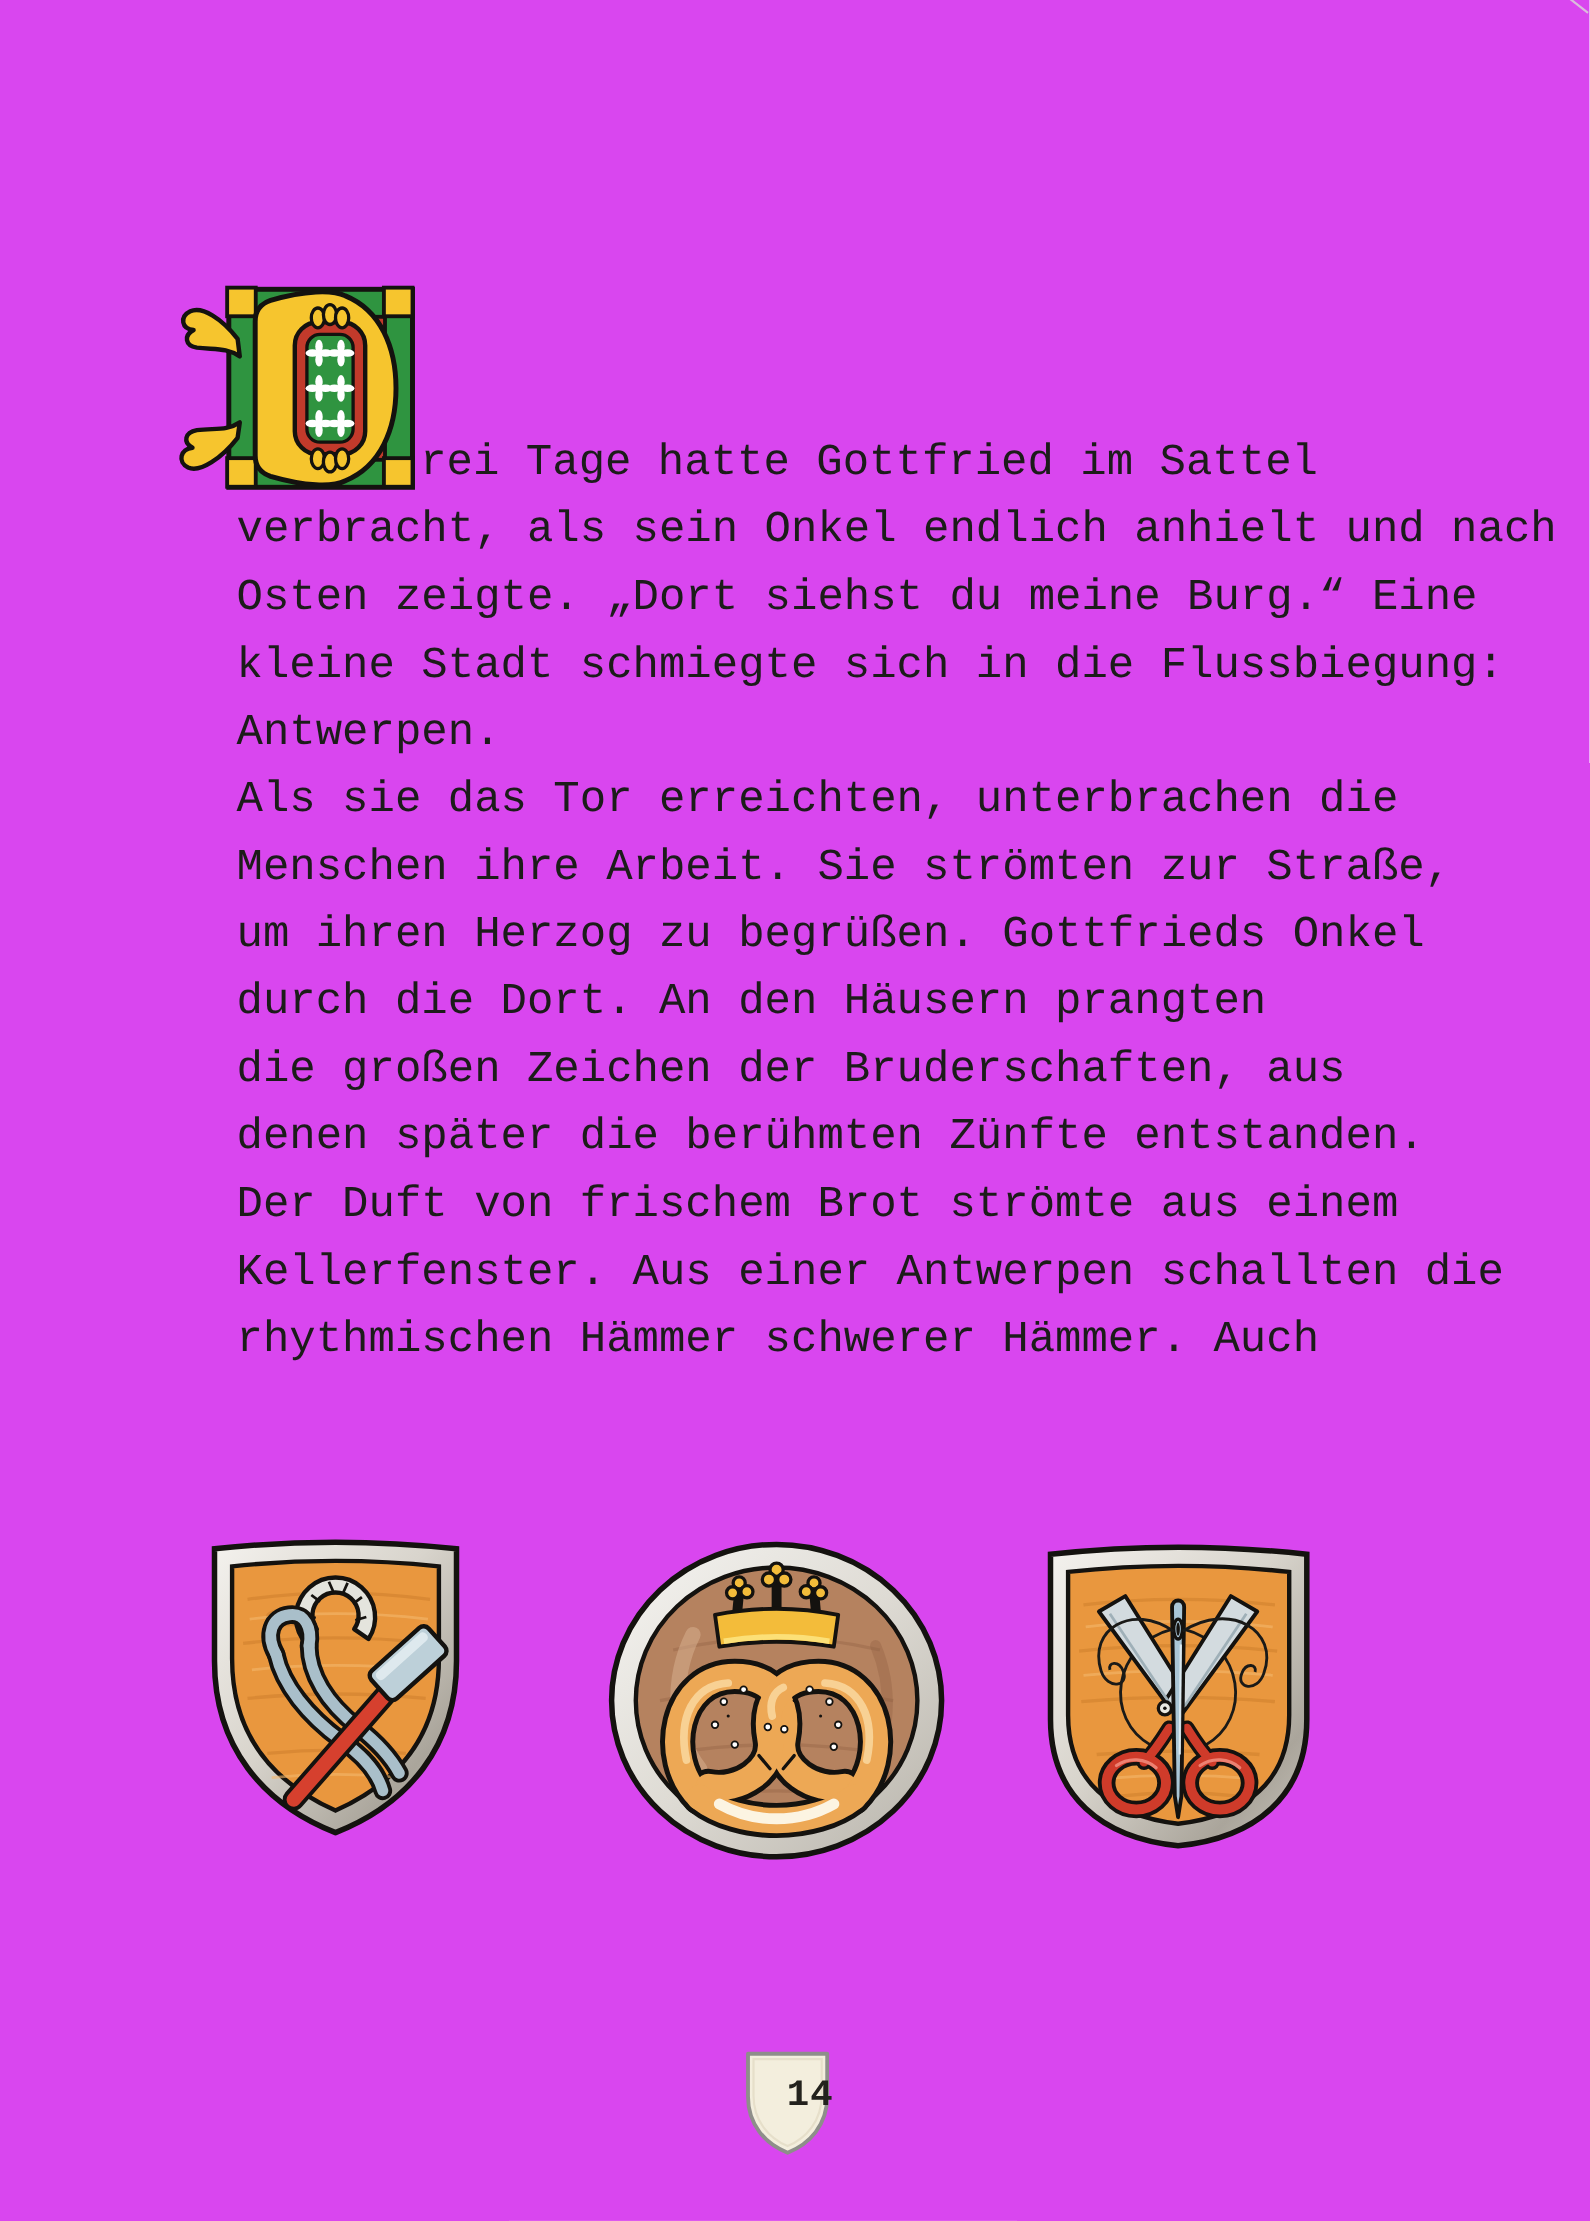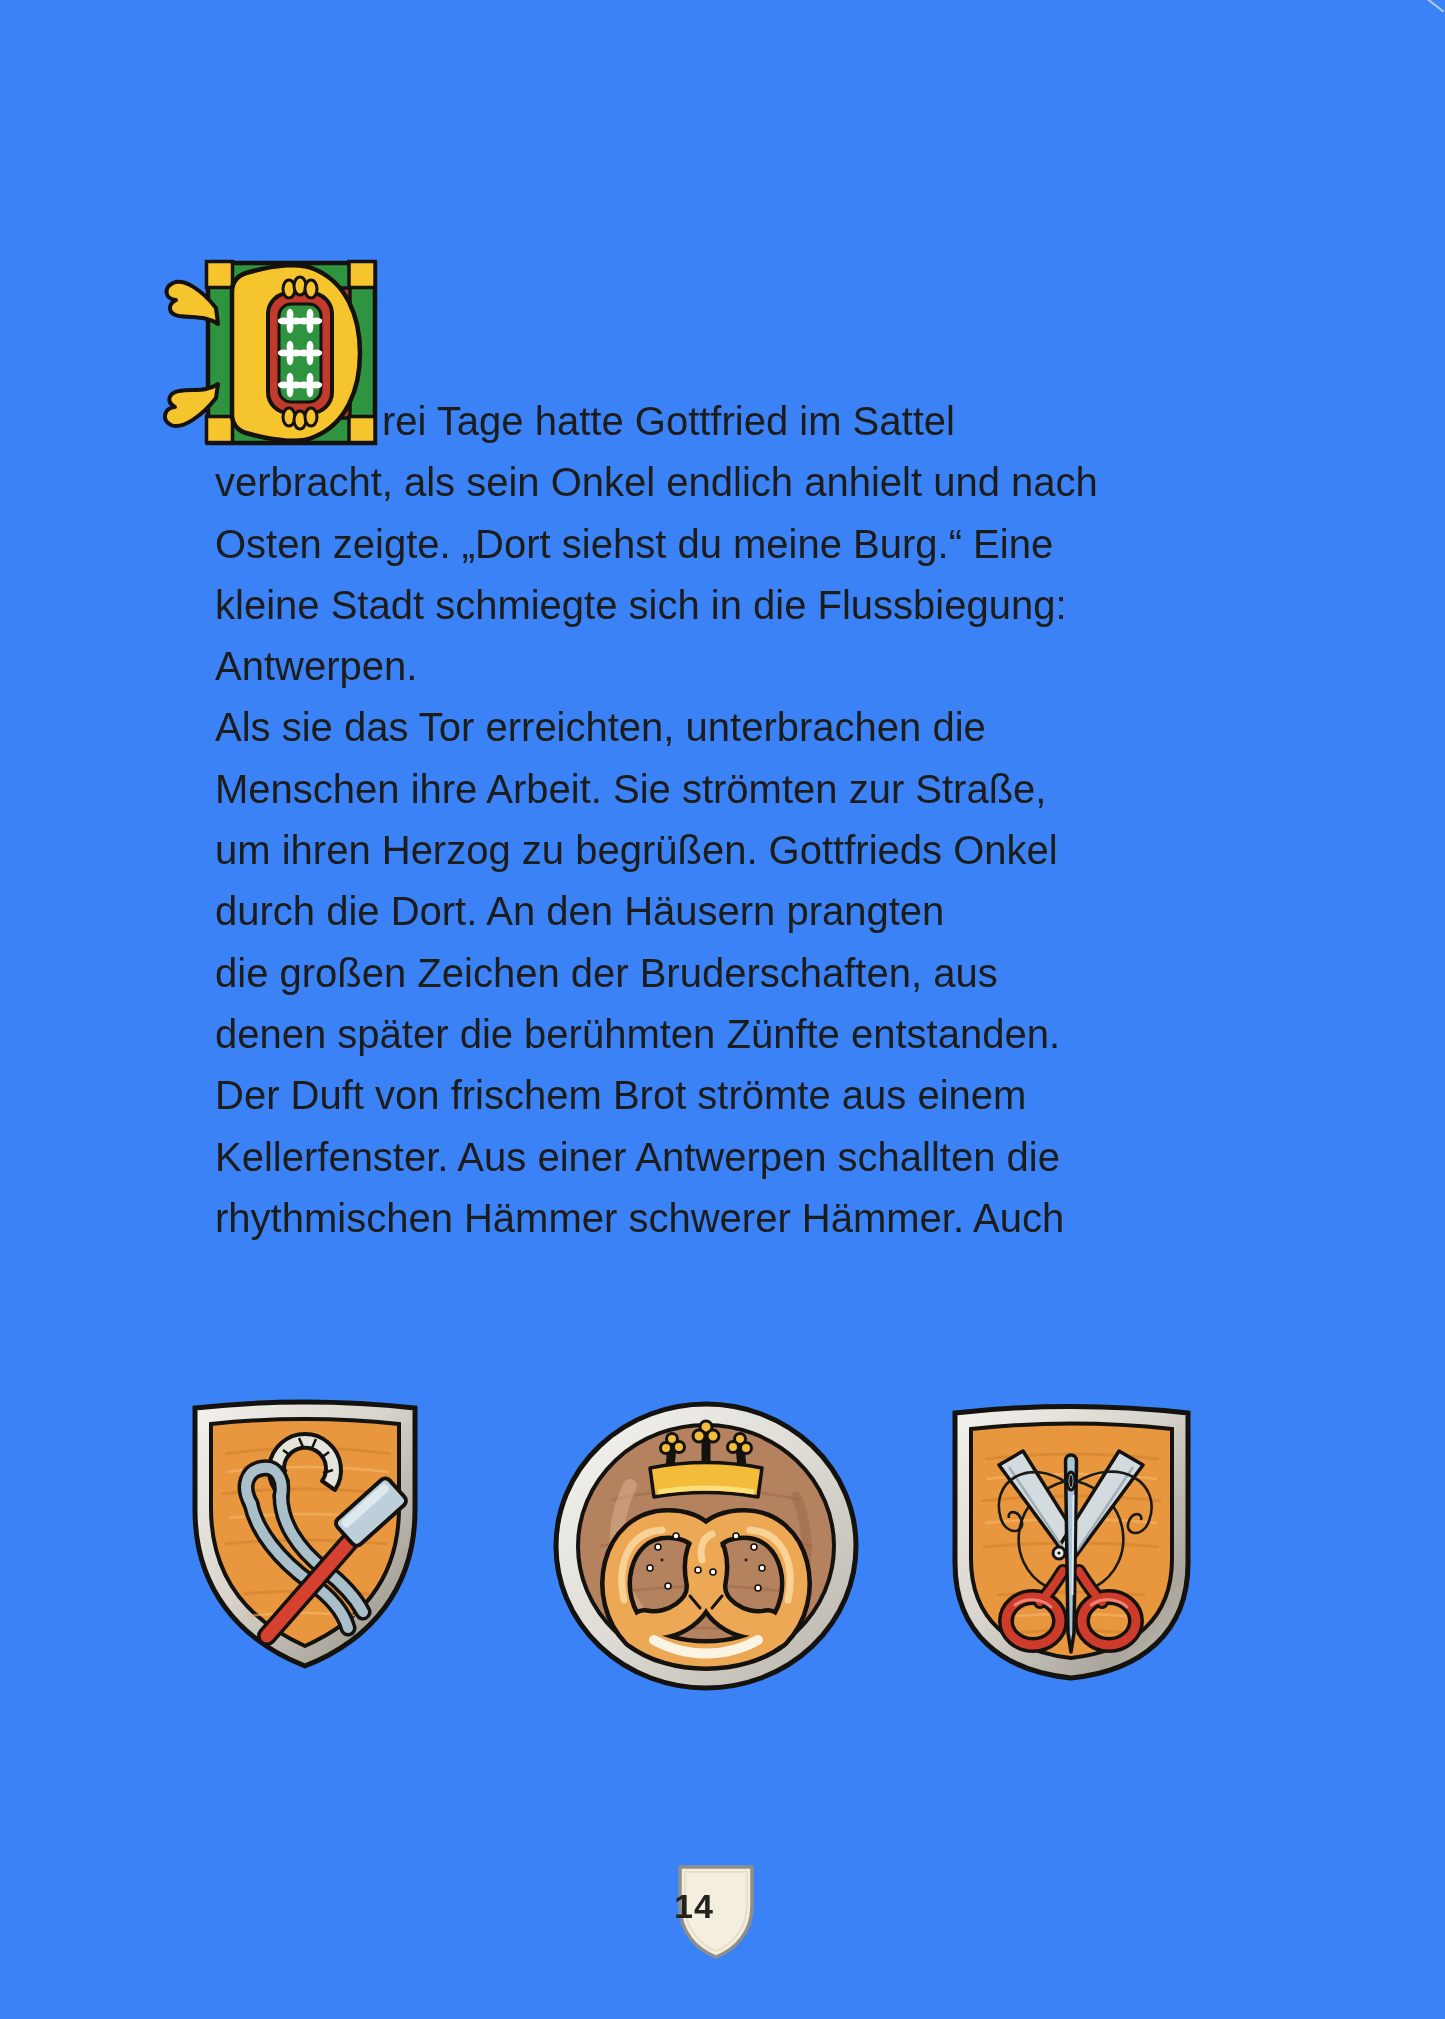--- a/index.html
+++ b/index.html
@@ -1,34 +1,34 @@
 <!DOCTYPE html>
 <html lang="de"><head>
 <meta charset="utf-8">
 <style>
   html,body{margin:0;padding:0;background:#ffffff;}
   .page{
-    position:relative;width:1445px;height:2019px;background:#3b82f6;
-    font-family:Liberation Sans, sans-serif;overflow:hidden;
+    position:relative;width:1445px;height:2019px;background:#d946ef;
+    font-family:Liberation Mono, monospace;overflow:hidden;
   }
   
   .story{
     position:absolute;left:215px;top:391px;width:1090px;
     font-size:40px;line-height:61.3px;color:#1c1c1a;
   }
   .story .line{height:61.3px;white-space:nowrap;}
   .story .line.first{padding-left:167px;}
   
   .dropcap{position:absolute;left:152px;top:252px;width:232px;height:208px;}
   .shield-blacksmith{position:absolute;left:185px;top:1392px;width:240px;height:282px;}
   .roundel-baker{position:absolute;left:550px;top:1400px;width:312px;height:292px;}
   .shield-tailor{position:absolute;left:945px;top:1395px;width:253px;height:293px;}
   .footer-shield{position:absolute;left:674px;top:1860px;width:84px;height:102px;}
   .footer-number{
-    position:absolute;left:674px;top:1889px;width:84px;text-align:left;
+    position:absolute;left:674px;top:1889px;width:84px;text-align:right;
     font-size:34px;line-height:34px;font-weight:bold;color:#23221d;letter-spacing:1px;
   }
   .scan-artifact{
     position:absolute;left:1424px;top:4px;width:22px;height:2px;
     background:#d9d9d6;transform:rotate(38deg);opacity:.8;
   }
 </style>
 </head>
 <body>
 

